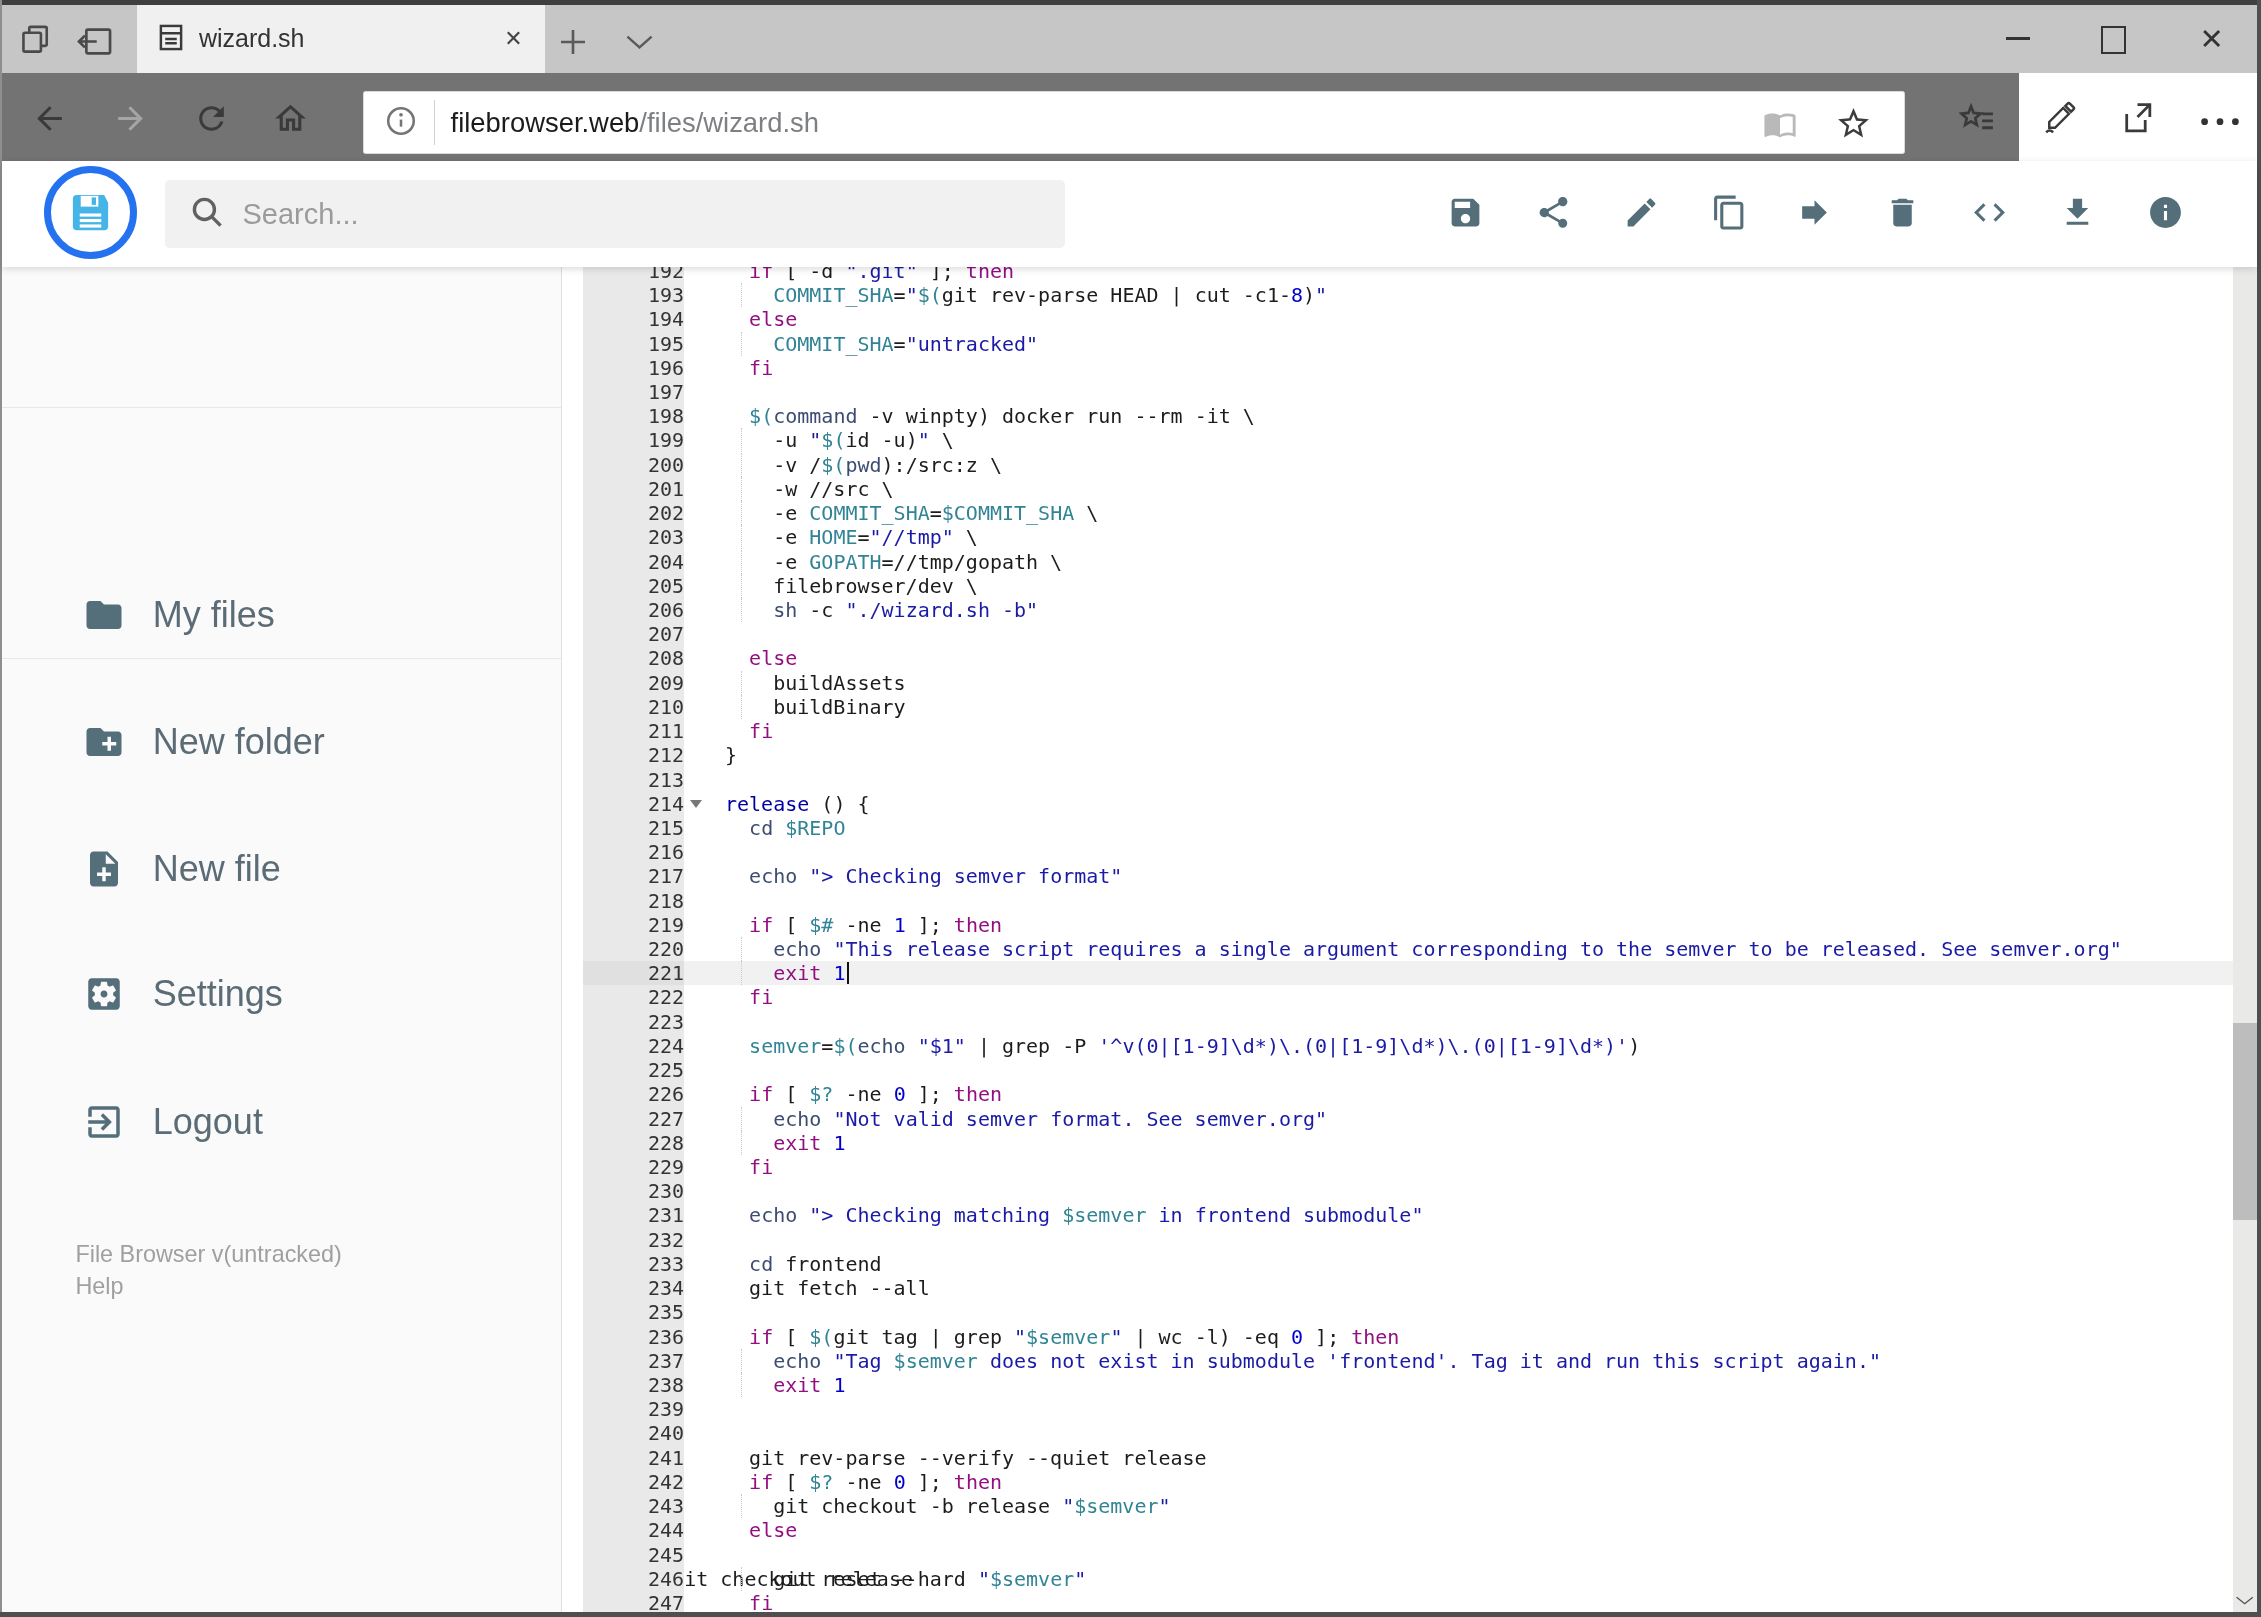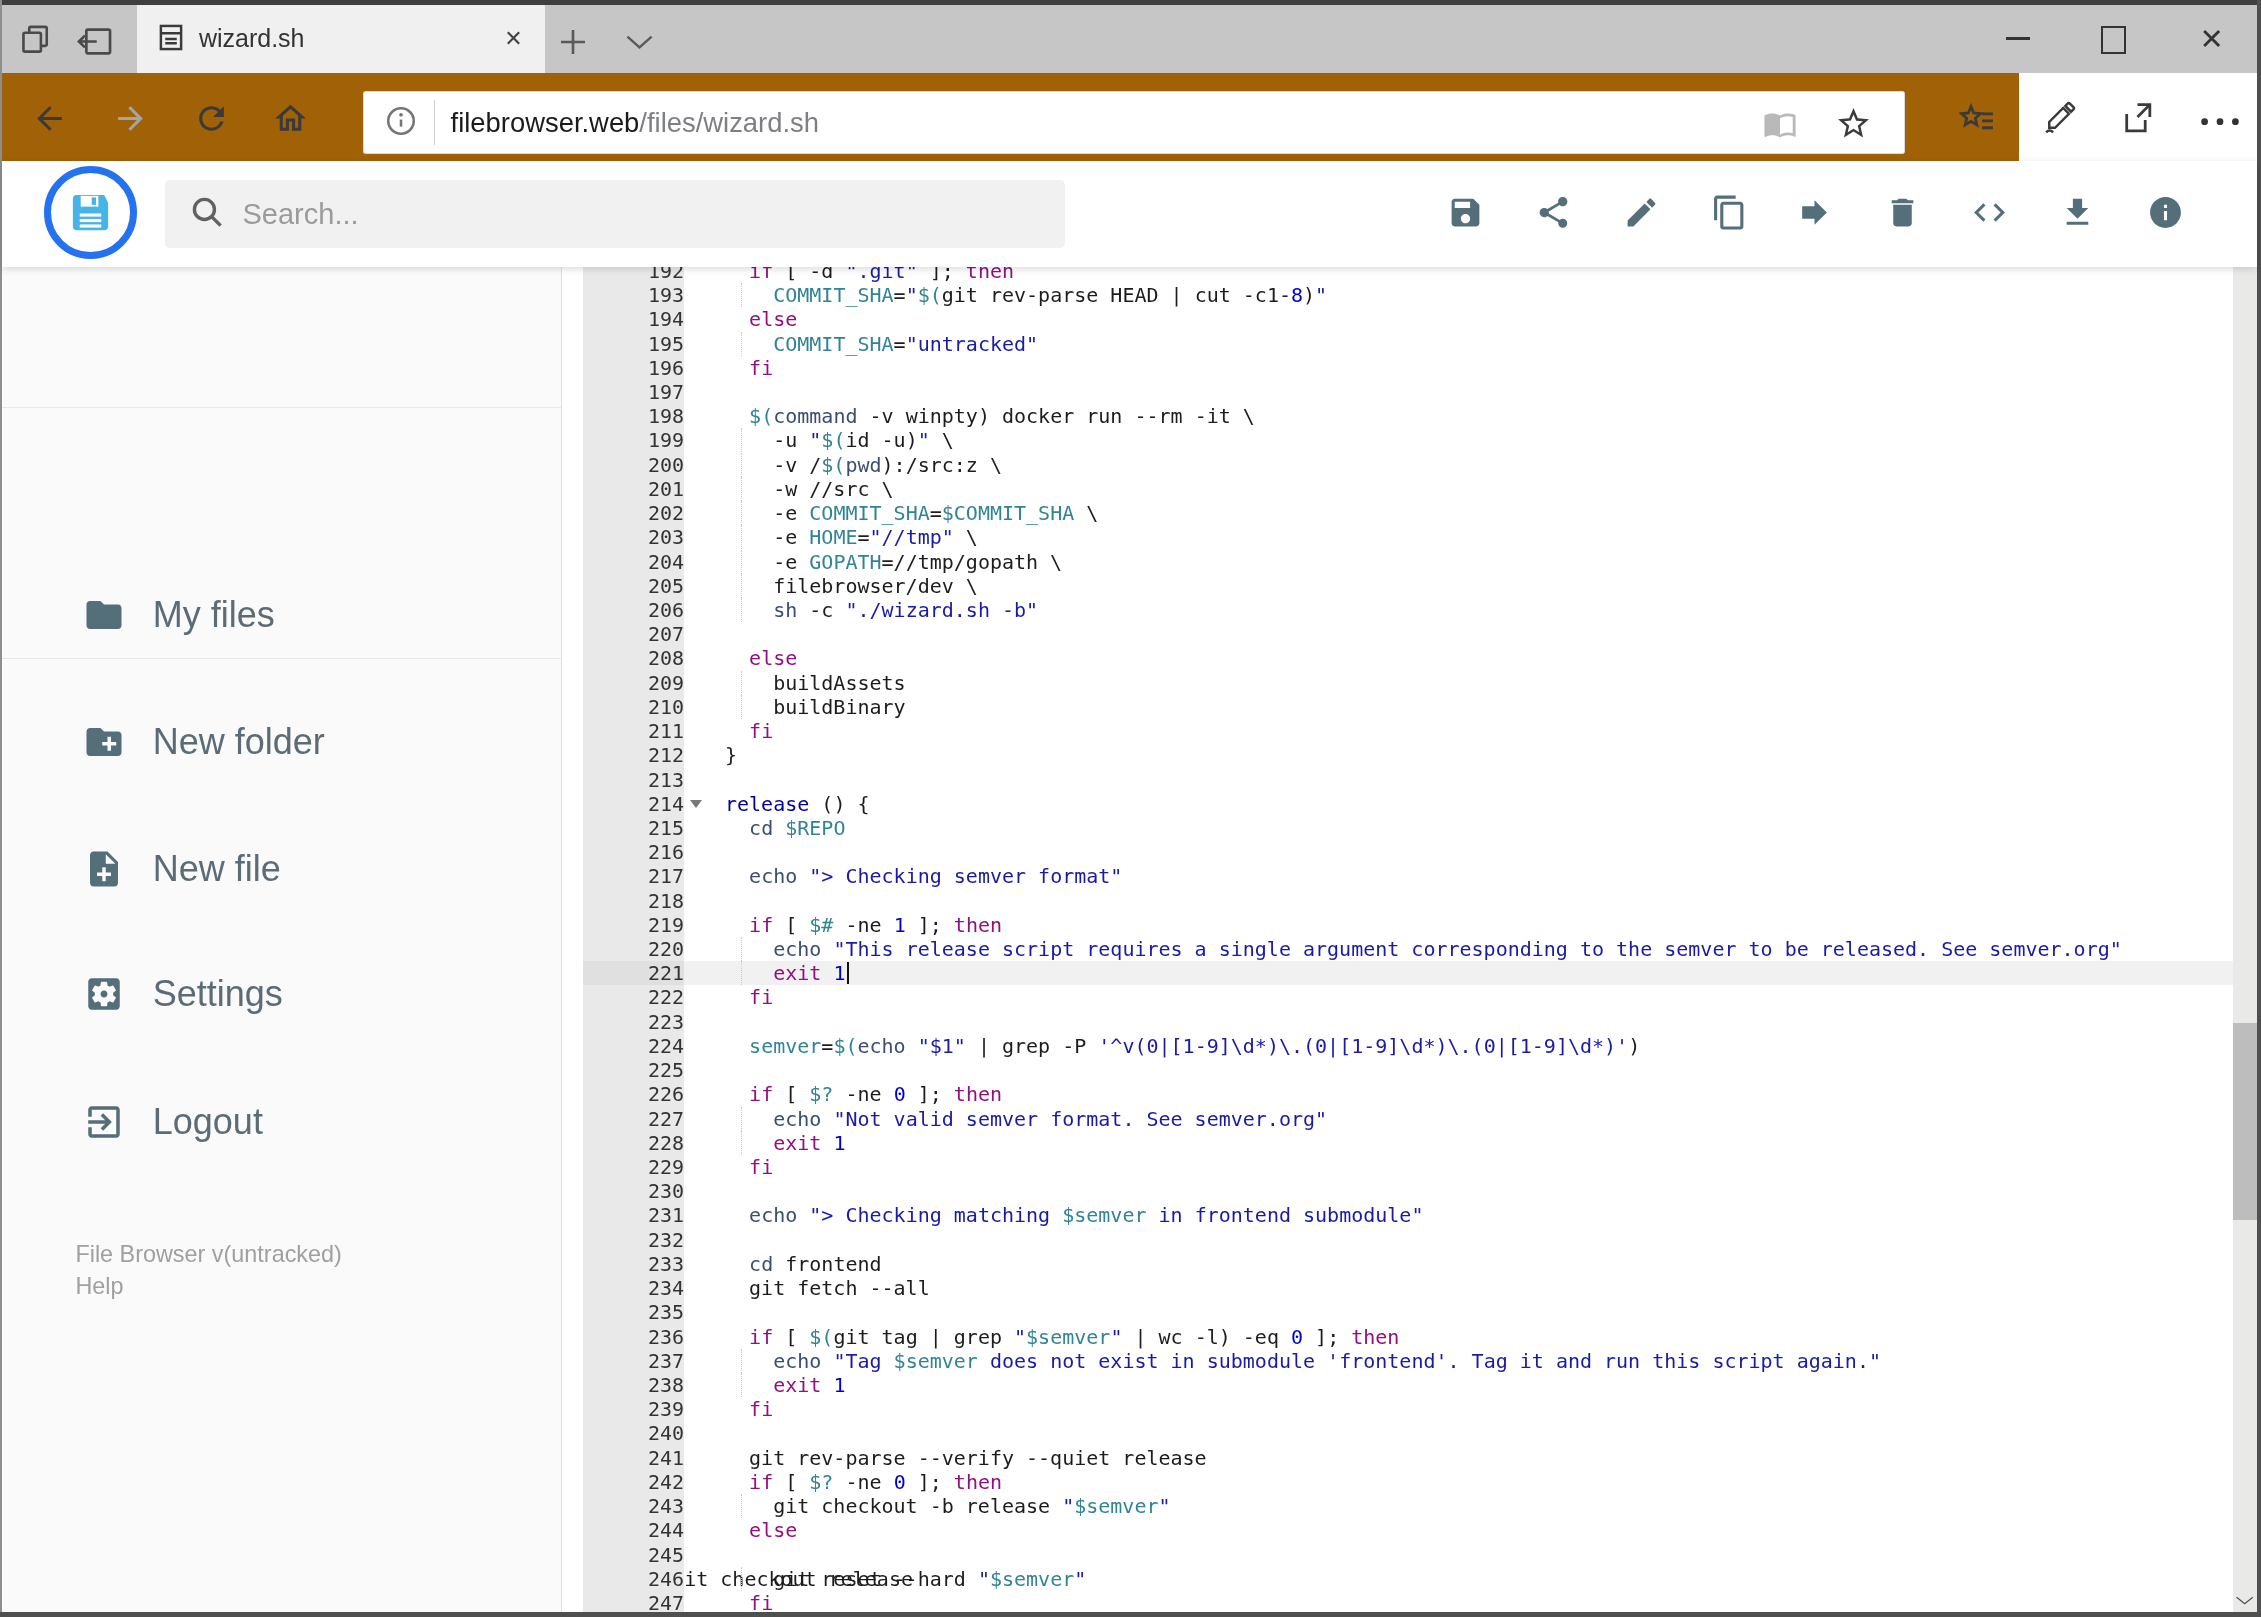--- a/index.html
+++ b/index.html
@@ -10,21 +10,21 @@
   #b-top{left:0;top:0;width:2261px;height:4.8px;background:#3f3f3f;}
   #b-left{left:0;top:0;width:2.4px;height:1617px;background:#8e8e8e;}
   #b-right{left:2257px;top:0;width:4px;height:1617px;background:#4f4f4f;}
   #b-bottom{left:0;top:1612px;width:2261px;height:4.8px;background:#4f4f4f;}
   
   #tabbar{left:2.4px;top:4.8px;width:2255px;height:68px;background:#c6c6c6;}
   #tab-active{left:135px;top:0;width:408px;height:68px;background:#f0f0f0;display:flex;align-items:center;}
   .tab-title{font-size:25px;color:#333;margin-left:14.5px;}
   #tab-close{position:absolute;right:22.6px;top:0;height:68px;line-height:68px;font-size:22px;color:#444;}
   
-  #addrbar{left:2.4px;top:73px;width:2017px;height:89px;background:#a16207;border-bottom:0.8px solid #dcdcdc;}
+  #addrbar{left:2.4px;top:73px;width:2017px;height:89px;background:#737373;border-bottom:0.8px solid #dcdcdc;}
   #urlfield{left:361px;top:18px;width:1540px;height:61px;background:#fff;border:0.8px solid #dadada;border-radius:2.4px;display:flex;align-items:center;}
   #urltext{font-size:27.4px;margin-left:16px;white-space:nowrap;}
   #urltext .host{color:#1b1b1b;} #urltext .path{color:#7d7f83;}
   
   #appheader{left:2.4px;top:161px;width:2255px;height:106px;background:#fff;box-shadow:0 2.4px 7.3px rgba(0,0,0,0.15);z-index:5;}
   #logo{left:44px;top:166px;width:79px;height:79px;border:7.3px solid #2472f0;border-radius:50%;background:#fff;display:flex;align-items:center;justify-content:center;}
   #searchbar{left:165px;top:180px;width:900px;height:68px;background:#f1f1f1;border-radius:4.8px;display:flex;align-items:center;}
   #searchbar input{border:none;outline:none;background:transparent;font-size:29px;color:#333;flex:1;margin-left:14.5px;font-family:"Liberation Sans",sans-serif;}
   #searchbar input::placeholder{color:#9b9b9b;}
   .toolbtn{position:absolute;top:191px;width:45px;height:45px;display:flex;align-items:center;justify-content:center;}
@@ -335,21 +335,21 @@
         <div class="crow" style="top: 888px;"><div class="gut">229</div><div class="codecell"><span class="tk-p">  </span><span class="tk-k">fi</span></div></div>
         <div class="crow" style="top: 912px;"><div class="gut">230</div><div class="codecell"></div></div>
         <div class="crow" style="top: 936px;"><div class="gut">231</div><div class="codecell"><span class="tk-p">  </span><span class="tk-f">echo</span><span class="tk-p"> </span><span class="tk-s">"&gt; Checking matching </span><span class="tk-v">$semver</span><span class="tk-s"> in frontend submodule"</span></div></div>
         <div class="crow" style="top: 961px;"><div class="gut">232</div><div class="codecell"></div></div>
         <div class="crow" style="top: 985px;"><div class="gut">233</div><div class="codecell"><span class="tk-p">  </span><span class="tk-f">cd</span><span class="tk-p"> frontend</span></div></div>
         <div class="crow" style="top: 1009px;"><div class="gut">234</div><div class="codecell"><span class="tk-p">  git fetch --all</span></div></div>
         <div class="crow" style="top: 1033px;"><div class="gut">235</div><div class="codecell"></div></div>
         <div class="crow" style="top: 1058px;"><div class="gut">236</div><div class="codecell"><span class="tk-p">  </span><span class="tk-k">if</span><span class="tk-p"> [ </span><span class="tk-v">$(</span><span class="tk-p">git tag | grep </span><span class="tk-s">"</span><span class="tk-v">$semver</span><span class="tk-s">"</span><span class="tk-p"> | wc -l) -eq </span><span class="tk-n">0</span><span class="tk-p"> ]; </span><span class="tk-k">then</span></div></div>
         <div class="crow" style="top: 1082px;"><div class="gut">237</div><div class="codecell"><span class="guide"></span><span class="tk-p">    </span><span class="tk-f">echo</span><span class="tk-p"> </span><span class="tk-s">"Tag </span><span class="tk-v">$semver</span><span class="tk-s"> does not exist in submodule 'frontend'. Tag it and run this script again."</span></div></div>
         <div class="crow" style="top: 1106px;"><div class="gut">238</div><div class="codecell"><span class="guide"></span><span class="tk-p">    </span><span class="tk-k">exit</span><span class="tk-p"> </span><span class="tk-n">1</span></div></div>
-        <div class="crow" style="top: 1130px;"><div class="gut">239</div><div class="codecell"><span class="tk-p">  </span><span class="tk-k">fi</span></div></div>
+        <div class="crow" style="top: 1130px; flex-direction: column;"><div class="gut">239</div><div class="codecell"><span class="tk-p">  </span><span class="tk-k">fi</span></div></div>
         <div class="crow" style="top: 1154px;"><div class="gut">240</div><div class="codecell"></div></div>
         <div class="crow" style="top: 1179px;"><div class="gut">241</div><div class="codecell"><span class="tk-p">  git rev-parse --verify --quiet release</span></div></div>
         <div class="crow" style="top: 1203px;"><div class="gut">242</div><div class="codecell"><span class="tk-p">  </span><span class="tk-k">if</span><span class="tk-p"> [ </span><span class="tk-v">$?</span><span class="tk-p"> -ne </span><span class="tk-n">0</span><span class="tk-p"> ]; </span><span class="tk-k">then</span></div></div>
         <div class="crow" style="top: 1227px;"><div class="gut">243</div><div class="codecell"><span class="guide"></span><span class="tk-p">    git checkout -b release </span><span class="tk-s">"</span><span class="tk-v">$semver</span><span class="tk-s">"</span></div></div>
         <div class="crow" style="top: 1251px;"><div class="gut">244</div><div class="codecell"><span class="tk-p">  </span><span class="tk-k">else</span></div></div>
         <div class="crow" style="top: 1276px; flex-direction: column;"><div class="gut">245</div><div class="codecell"><span class="guide"></span><span class="tk-p">    git checkout release</span></div></div>
         <div class="crow" style="top: 1300px;"><div class="gut">246</div><div class="codecell"><span class="guide"></span><span class="tk-p">    git reset --hard </span><span class="tk-s">"</span><span class="tk-v">$semver</span><span class="tk-s">"</span></div></div>
         <div class="crow" style="top: 1324px;"><div class="gut">247</div><div class="codecell"><span class="tk-p">  </span><span class="tk-k">fi</span></div></div>
       </div>
   </div>

